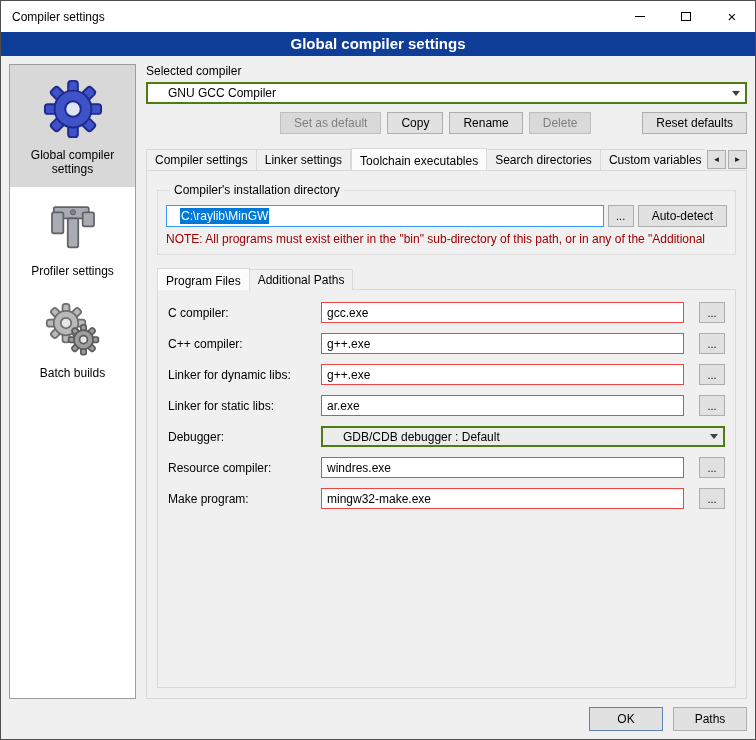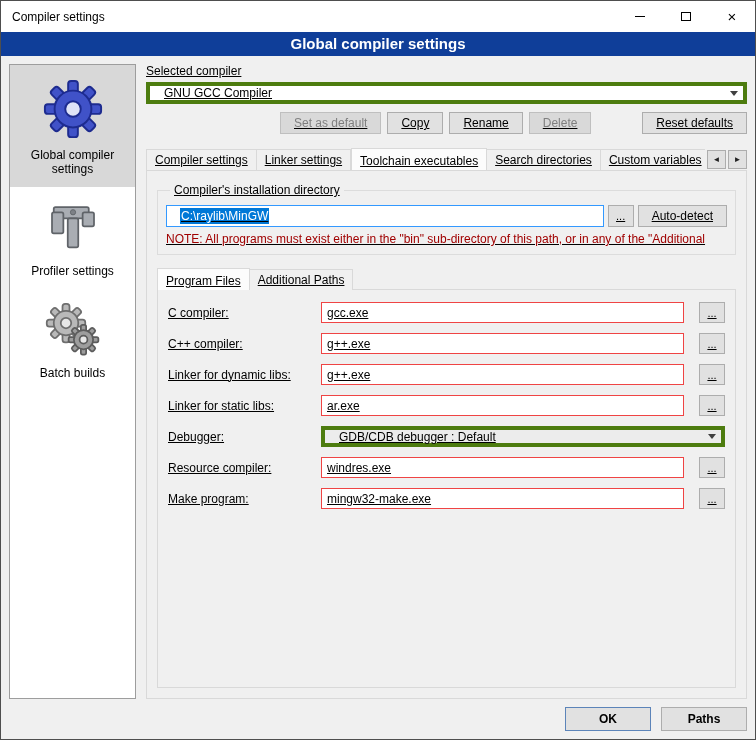--- a/index.html
+++ b/index.html
@@ -23,25 +23,25 @@
 
   
   .sidebar { width: 127px; flex: none; background: #fff; border: 1px solid #9d9d9d; overflow: hidden; }
   .side-item { padding: 13px 4px 11px; display: flex; flex-direction: column; align-items: center;
                gap: 8px; text-align: center; font-size: 12px; color: #000; cursor: default; }
   .side-item.selected { background: #d8d8d8; }
   .side-icon { width: 62px; height: 62px; display: block; }
   .side-icon.small { width: 56px; height: 56px; }
 
   
-  .main { flex: 1; min-width: 0; margin-left: 10px; display: flex; flex-direction: column; text-decoration: underline; }
+  .main { flex: 1; min-width: 0; margin-left: 10px; display: flex; flex-direction: column; }
   .lbl { font-size: 12px; color: #000; }
 
-  .combo { height: 22px; border: 4px solid #4d7c0f; background: #fff; display: flex;
-           align-items: center; font-size: 12px; padding-left: 14px; position: relative; }
+  .combo { height: 22px; border: 2px solid #4d7c0f; background: #fff; display: flex;
+           align-items: center; font-size: 12px; padding-left: 20px; position: relative; }
   .combo .arrow-box { margin-left: auto; width: 18px; height: 100%; display: flex;
                       align-items: center; justify-content: center; }
   .tri-down { width: 0; height: 0; border-left: 4px solid transparent;
               border-right: 4px solid transparent; border-top: 5px solid #404040; }
   .combo.gray { background: #ececec; }
   .combo-top { margin-top: 4px; }
 
   .btn { font-family: "Liberation Sans", sans-serif; font-size: 12px; color: #000;
          background: #e1e1e1; border: 1px solid #adadad; height: 22px; padding: 0 13px; cursor: default; }
   .btn:disabled { color: #7f7f7f; background: #d9d9d9; border-color: #bfbfbf; }
@@ -79,21 +79,21 @@
   .subpanel { flex: 1; min-height: 0; border: 1px solid #d9d9d9; background: #f0f0f0; padding: 12px 10px; }
 
   .frow { display: flex; align-items: center; margin-bottom: 10px; gap: 11px; }
   .flabel { width: 142px; flex: none; font-size: 12px; }
   .tb { flex: 1; height: 21px; border: 1px solid #ef4444; background: #fff; font-size: 12px;
         padding: 0 5px; font-family: "Liberation Sans", sans-serif; }
   .frow .browse { margin-left: 4px; height: 21px; }
   .frow .combo { flex: 1; height: 21px; }
 
   .footer { flex: none; margin-top: 8px; display: flex; justify-content: flex-end; gap: 10px; }
-  .footer .btn { width: 86px; height: 24px; font-weight: bold; }
+  .footer .btn { width: 74px; height: 24px; }
 </style>
 </head>
 <body>
 
 <div class="window">
 
   <div class="titlebar">
     <div class="title-text">Compiler settings</div>
     <div class="win-btn">
       <span class="glyph-min"></span>

